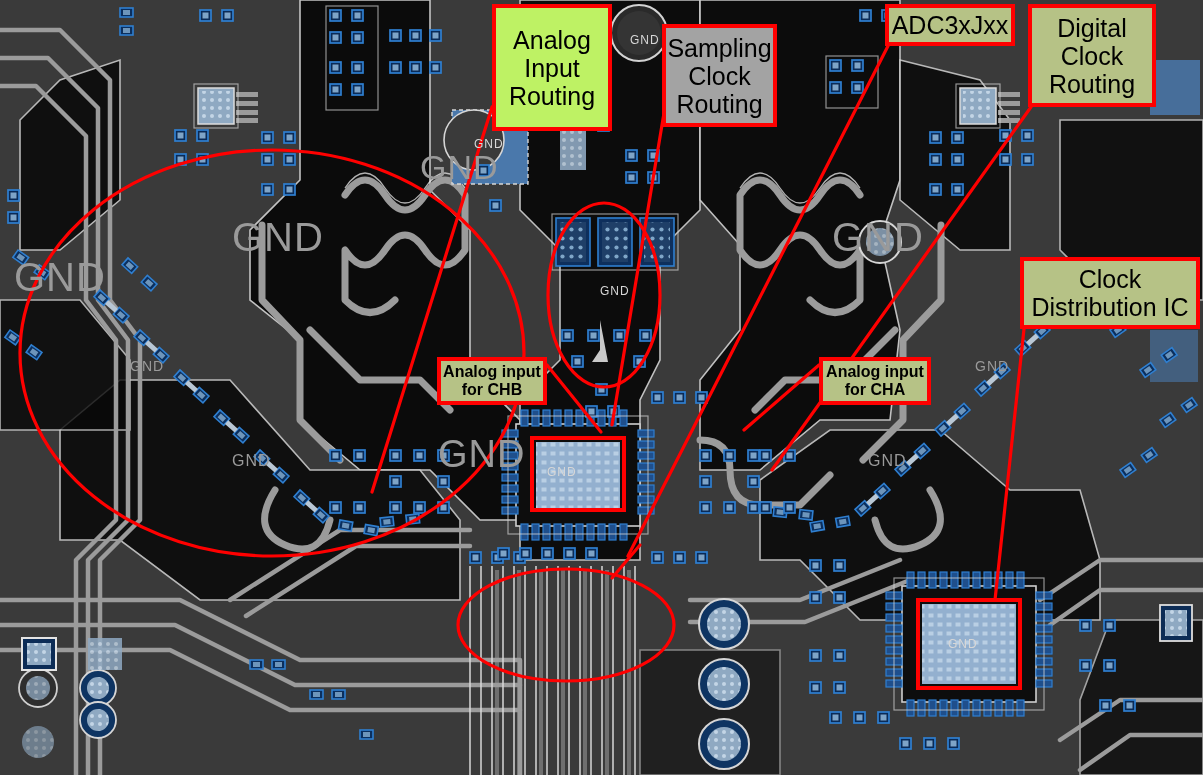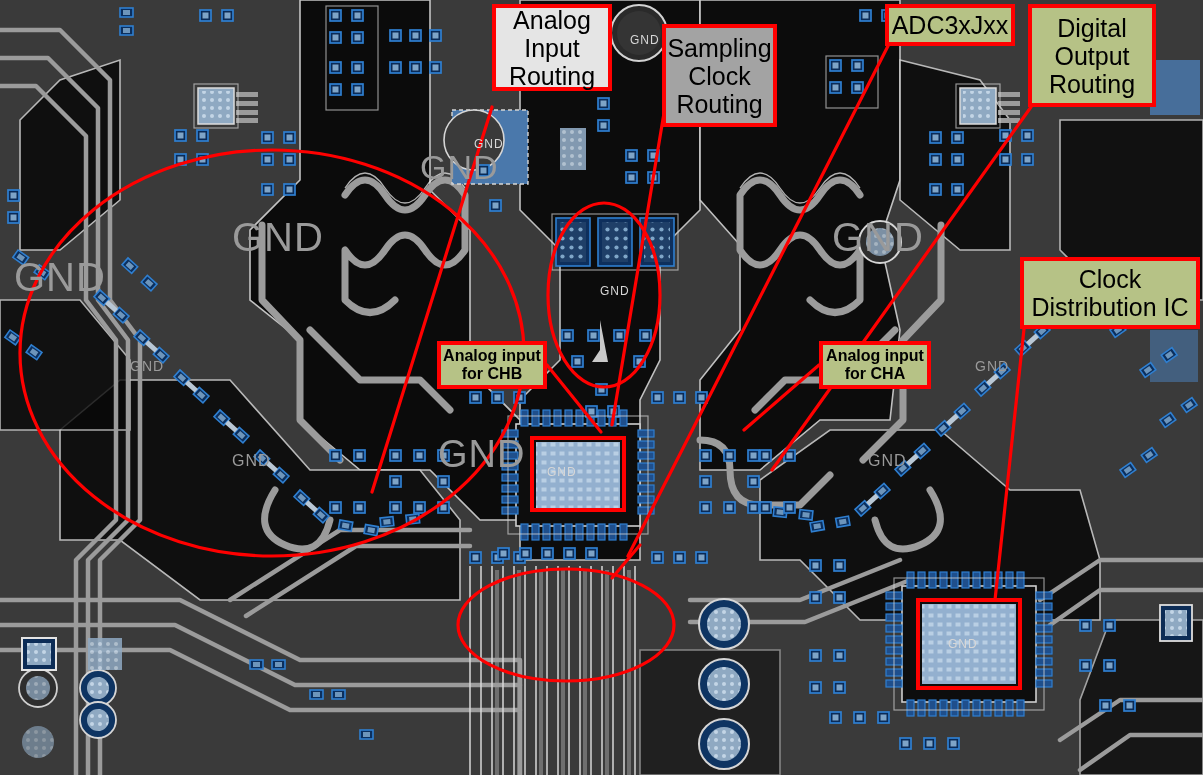--- a/index.html
+++ b/index.html
@@ -17,21 +17,21 @@
     text-align:center;
     display:flex;
     align-items:center;
     justify-content:center;
     line-height:1.12;
     box-sizing:border-box;
     white-space:pre-line;
     z-index:30;
   }
   .callout.big{font-size:25px;font-weight:400;}
-  .callout.small{font-size:16px;font-weight:bold;}
+  .callout.small{font-size:16px;font-weight:bold;margin-top:16px;}
 
   .gndtext{
     position:absolute;
     color:#9a9a9a;
     font-weight:400;
     letter-spacing:1px;
     user-select:none;
     z-index:5;
   }
   .padlabel{
@@ -727,29 +727,29 @@
 
   <div id="pad-layer">
       <div class="padlabel" style="left: 547px; top: 465px;">GND</div>
       <div class="padlabel" style="left: 948px; top: 637px;">GND</div>
       <div class="padlabel" style="left: 630px; top: 33px;">GND</div>
       <div class="padlabel" style="left: 474px; top: 137px;">GND</div>
       <div class="padlabel" style="left: 600px; top: 284px;">GND</div>
     </div>
 
   <div id="callout-layer">
-      <div class="callout big" style="left: 492px; top: 4px; width: 120px; height: 87px; background: #e5e5e5; border-color: rgb(255, 0, 0);"><span>Analog
+      <div class="callout big" style="left: 492px; top: 4px; width: 120px; height: 127px; background: #bef264; border-color: rgb(255, 0, 0);"><span>Analog
 Input
 Routing</span></div>
       <div class="callout big" style="left: 662px; top: 4px; width: 115px; height: 103px; background: #a3a3a3; border-color: rgb(255, 0, 0); margin-top: 20px;"><span>Sampling
 Clock
 Routing</span></div>
       <div class="callout big" style="left: 885px; top: 4px; width: 130px; height: 42px; background: rgb(182, 194, 134); border-color: rgb(255, 0, 0); align-items: center;"><span>ADC3xJxx</span></div>
       <div class="callout big" style="left: 1028px; top: 4px; width: 128px; height: 103px; background: rgb(182, 194, 134); border-color: rgb(255, 0, 0);"><span>Digital
-Output
+Clock
 Routing</span></div>
       <div class="callout big" style="left: 1020px; top: 257px; width: 180px; height: 72px; background: rgb(182, 194, 134); border-color: rgb(255, 0, 0);"><span>Clock
 Distribution IC</span></div>
       <div class="callout small" style="left: 437px; top: 341px; width: 110px; height: 48px; background: rgb(182, 194, 134); border-color: rgb(255, 0, 0);"><span>Analog input
 for CHB</span></div>
       <div class="callout small" style="left: 819px; top: 341px; width: 112px; height: 48px; background: rgb(182, 194, 134); border-color: rgb(255, 0, 0);"><span>Analog input
 for CHA</span></div>
     </div>
 
 </div>

